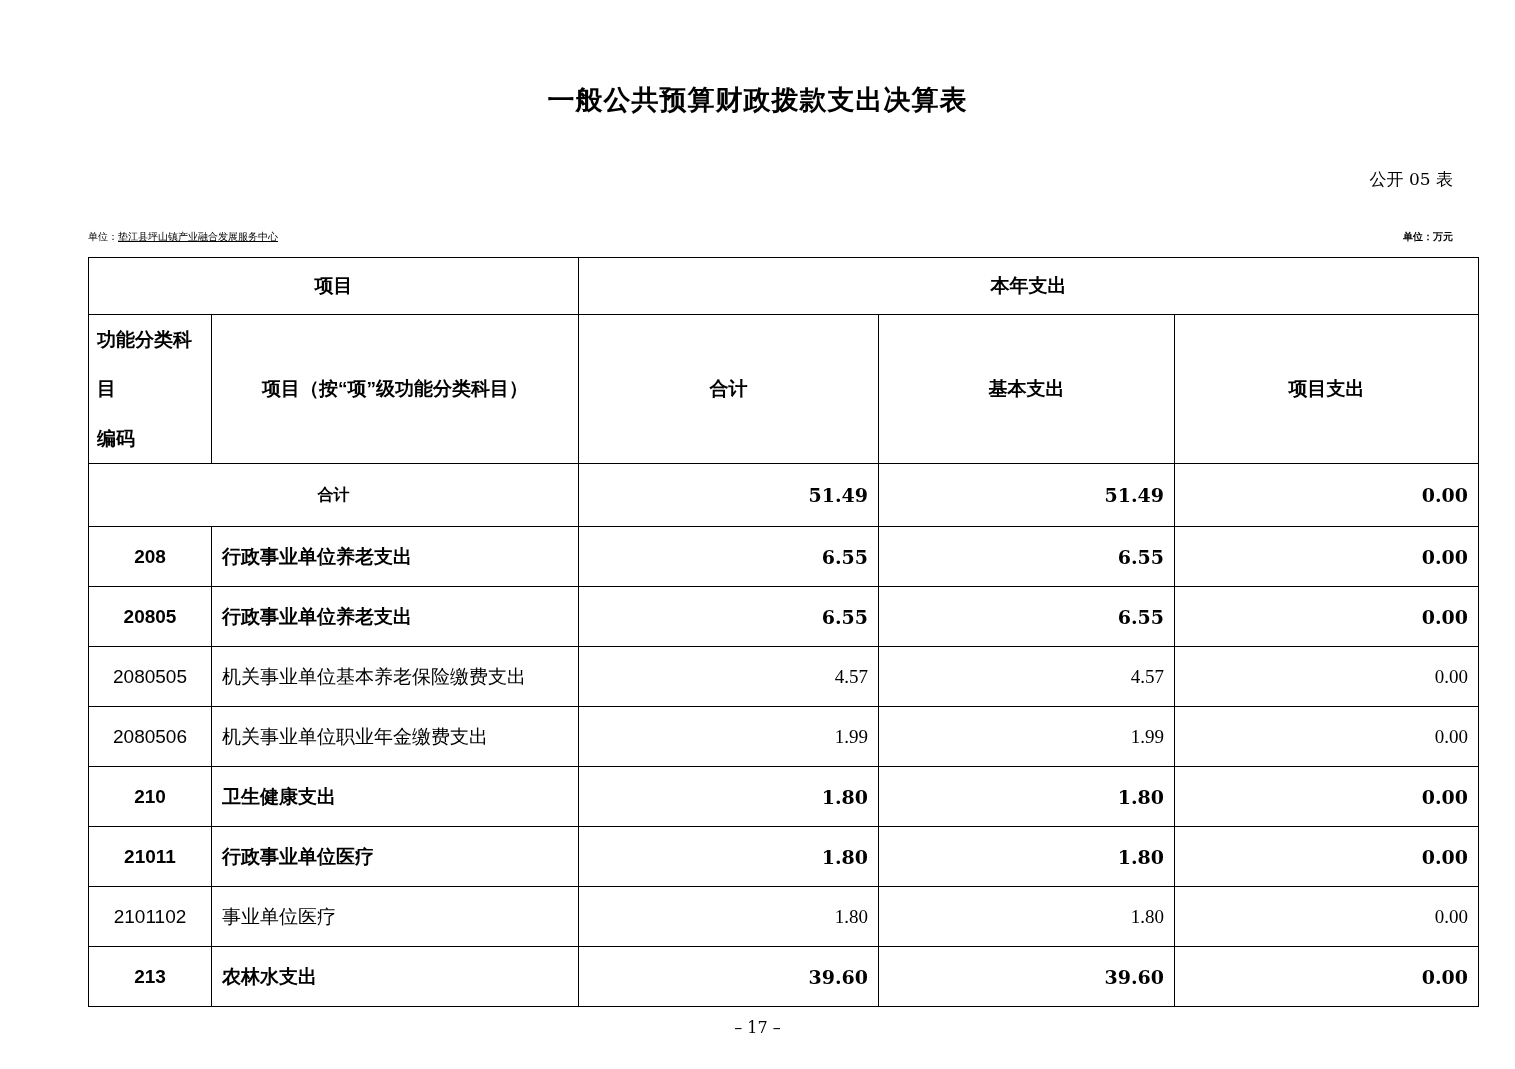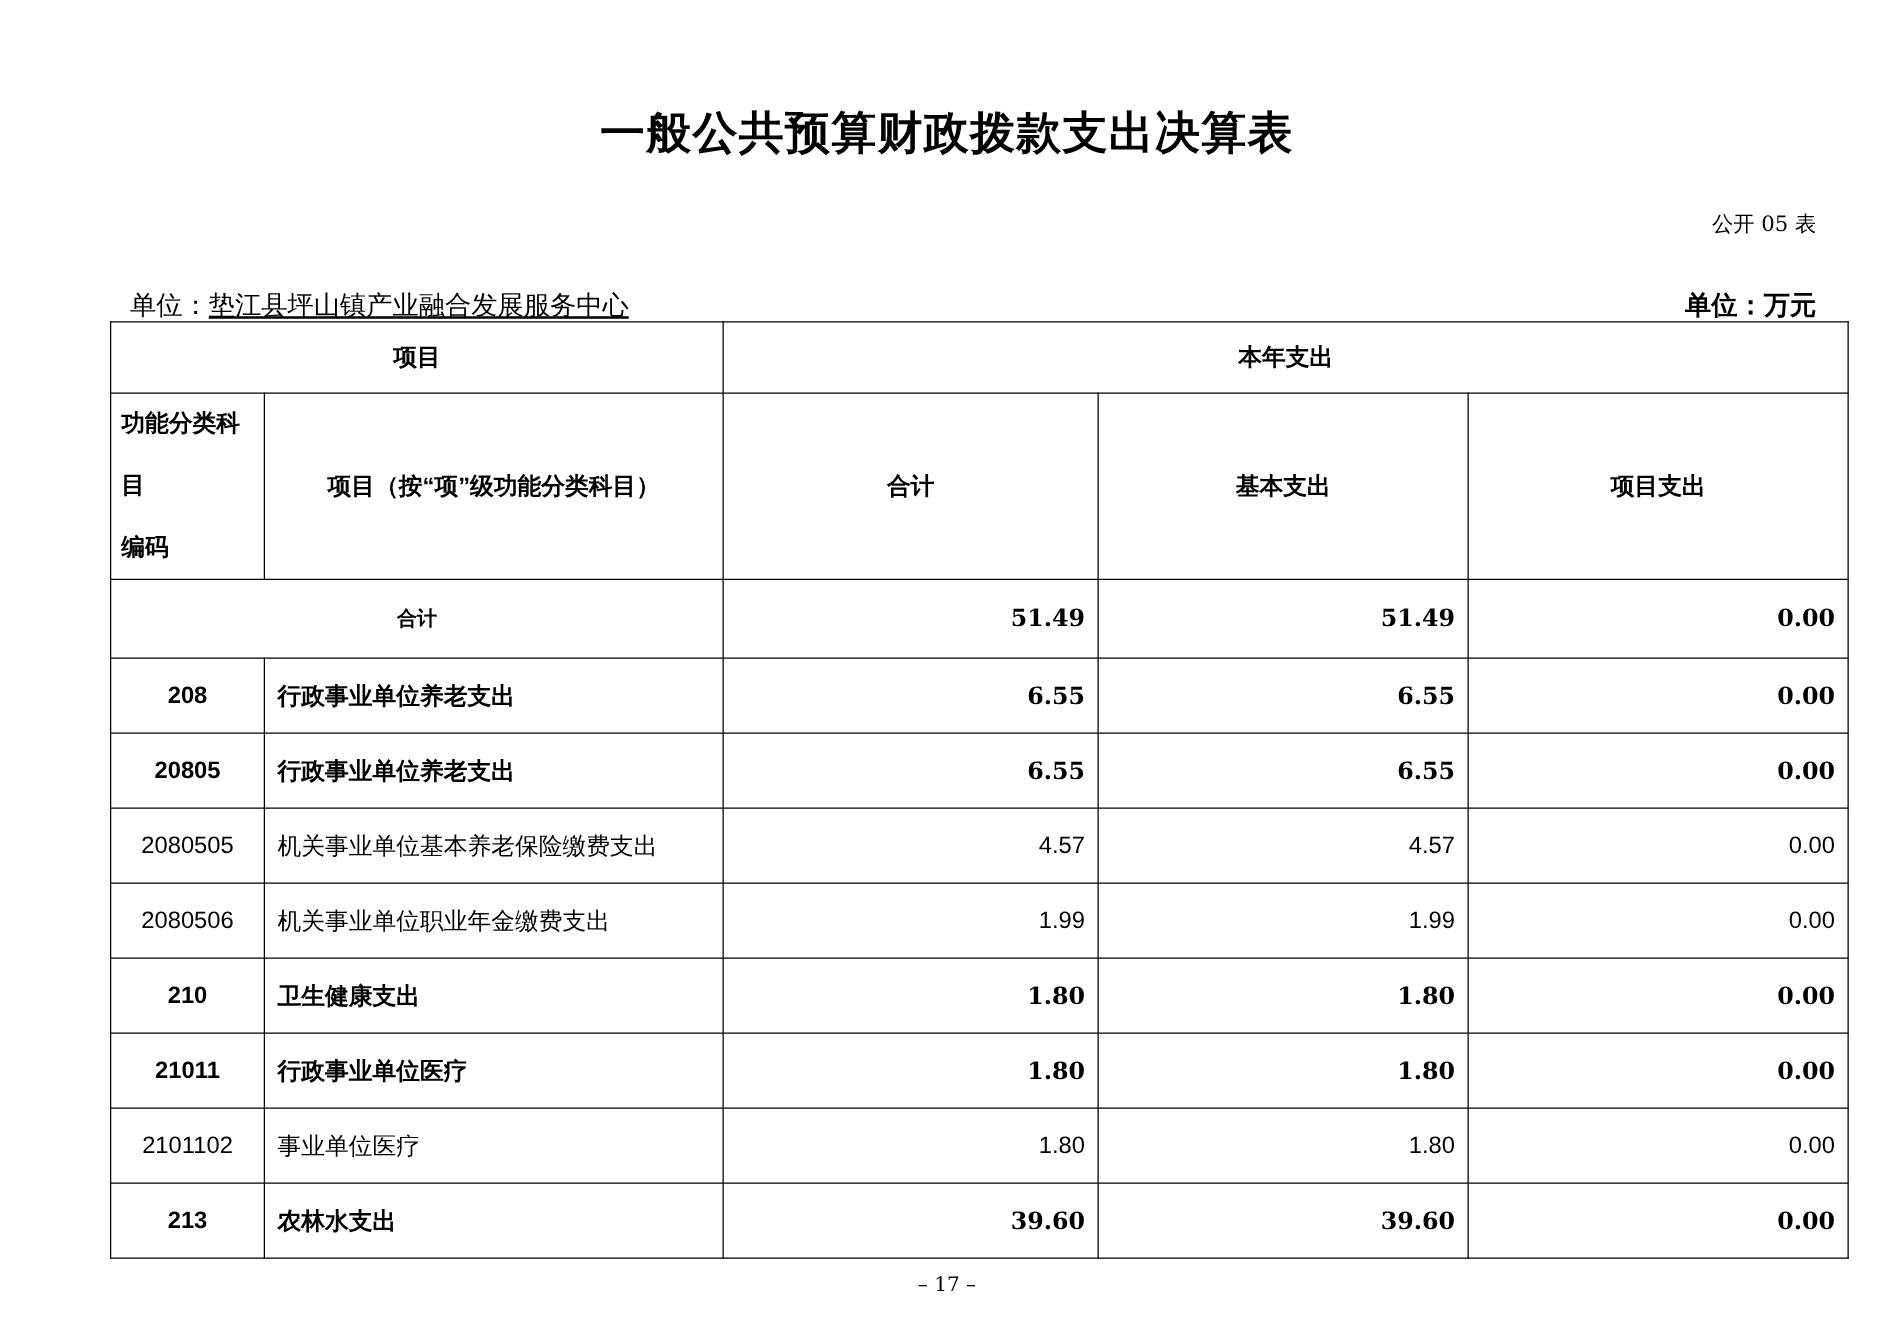--- a/index.html
+++ b/index.html
@@ -19,39 +19,39 @@
     background: #ffffff;
     box-sizing: border-box;
     overflow: hidden;
   }
   .doc-title {
     position: absolute;
     top: 82px;
     left: 0;
     width: 100%;
     text-align: center;
-    font-size: 36px;
+    font-size: 27px;
     font-weight: bold;
     letter-spacing: 1px;
     font-family: "DejaVu Sans", sans-serif;
   }
   .form-no {
     position: absolute;
     top: 168px;
     right: 62px;
     font-size: 17px;
     font-family: "DejaVu Serif", serif;
   }
   .unit-line {
     position: absolute;
     top: 230px;
-    left: 104px;
+    left: 88px;
     right: 62px;
     height: 24px;
-    font-size: 21px;
+    font-size: 10px;
   }
   .unit-left {
     position: absolute;
     left: 0;
     top: 0;
     white-space: nowrap;
   }
   .unit-left .uval {
     text-decoration: underline;
   }
@@ -99,21 +99,21 @@
   .num {
     text-align: right;
   }
   .row-total td { height: 62px; font-weight: bold; }
   .row-total .lbl { text-align: center; font-weight: bold; font-size: 16px; }
   .row { height: 60px; }
   .bold td { font-weight: bold; }
   .code-cell { text-align: center; font-size: 15px; }
   .name-cell { text-align: left; font-size: 15.5px; }
   .num-b { font-weight: bold; font-family: "DejaVu Serif", serif; font-size: 16px; }
-  .num-n { font-weight: normal; font-family: Liberation Sans, sans-serif; font-size: 16px; }
+  .num-n { font-weight: normal; font-family: Liberation Serif, serif; font-size: 16px; }
   .page-num {
     position: absolute;
     bottom: 32px;
     left: 0;
     width: 100%;
     text-align: center;
     font-size: 16px;
     font-family: "DejaVu Serif", serif;
   }
 </style>

